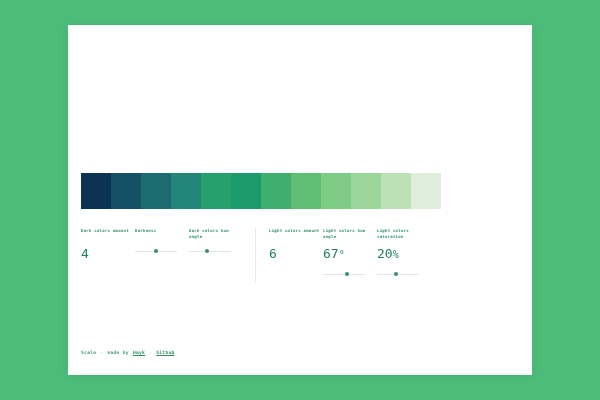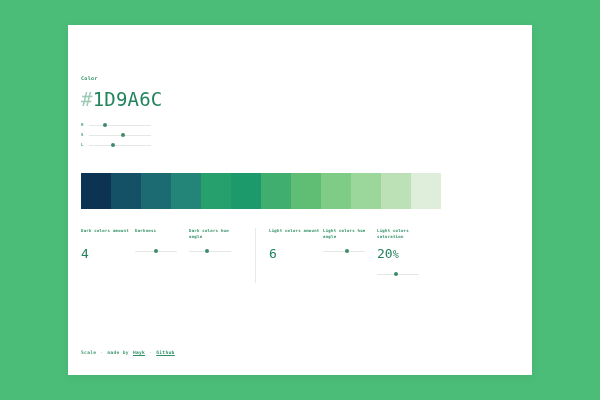--- a/index.html
+++ b/index.html
@@ -201,45 +201,20 @@
     color: #2e8f63;
     text-decoration: underline;
   }
 </style>
 </head>
 <body>
 
 <div id="app">
   <div class="card">
 
-    <div class="color-section">
-      <div class="field-label">Color</div>
-      <div class="hex-value"><span class="hash">#</span><span>1D9A6C</span></div>
-
-      <div class="hsl-sliders">
-        <div class="hsl-row">
-          <span class="hsl-letter">H</span>
-          <span class="mini-track">
-            <span class="mini-thumb" id="thumb-h" style="left: 25%;"></span>
-          </span>
-        </div>
-        <div class="hsl-row">
-          <span class="hsl-letter">S</span>
-          <span class="mini-track">
-            <span class="mini-thumb" id="thumb-s" style="left: 55%;"></span>
-          </span>
-        </div>
-        <div class="hsl-row">
-          <span class="hsl-letter">L</span>
-          <span class="mini-track">
-            <span class="mini-thumb" id="thumb-l" style="left: 38%;"></span>
-          </span>
-        </div>
-      </div>
-    </div>
 
     <div class="palette" id="palette">
         <div class="swatch" style="background: rgb(12, 51, 82);"></div>
         <div class="swatch" style="background: rgb(20, 80, 102);"></div>
         <div class="swatch" style="background: rgb(28, 107, 115);"></div>
         <div class="swatch" style="background: rgb(35, 133, 120);"></div>
         <div class="swatch" style="background: rgb(38, 160, 109);"></div>
         <div class="swatch" style="background: rgb(29, 154, 108);"></div>
         <div class="swatch" style="background: rgb(63, 174, 111);"></div>
         <div class="swatch" style="background: rgb(95, 189, 116);"></div>
@@ -271,20 +246,21 @@
         </div>
       <div class="group-divider"></div>
       <div class="control-group" id="light-group">
           <div class="control no-slider">
             <div class="control-label">Light colors amount</div>
             <div class="control-value">6</div>
             <div class="control-slider"></div>
           </div>
           <div class="control">
             <div class="control-label">Light colors hue angle</div>
+            <div class="control-value">67<span class="unit">°</span></div>
             <div class="control-slider">
               <div class="control-thumb" style="left: 58%;"></div>
             </div>
           </div>
           <div class="control">
             <div class="control-label">Light colors saturation</div>
             <div class="control-value">20<span class="unit">%</span></div>
             <div class="control-slider">
               <div class="control-thumb" style="left: 45%;"></div>
             </div>

